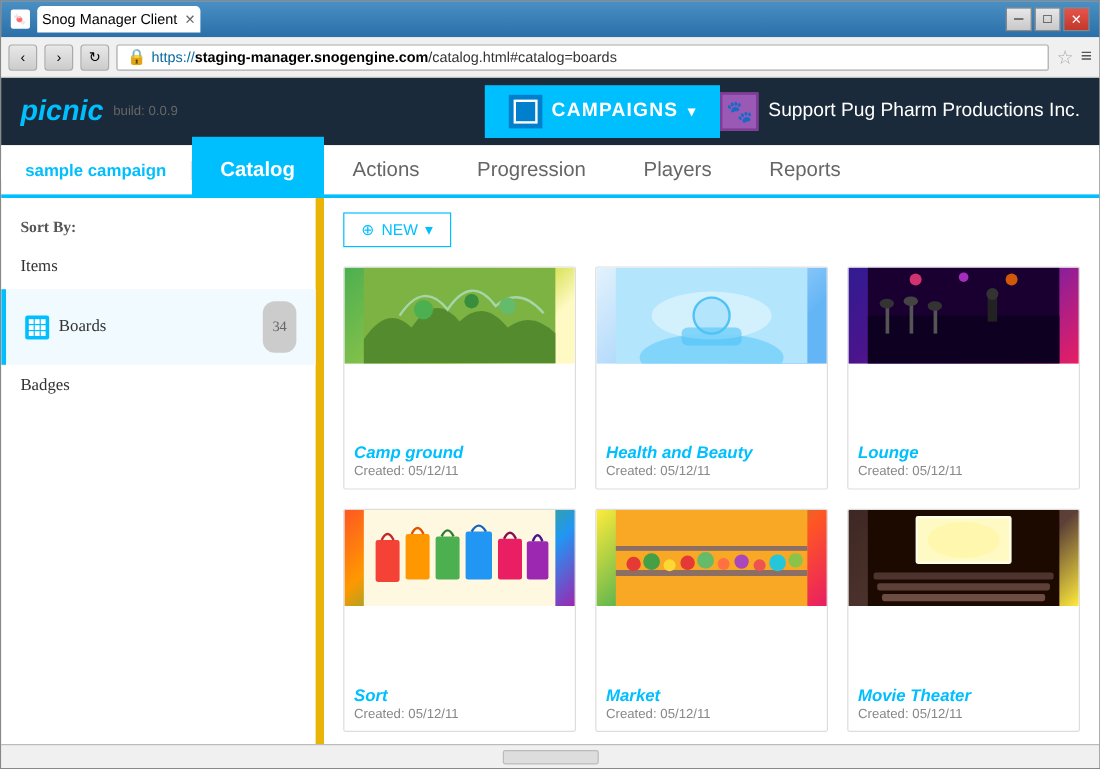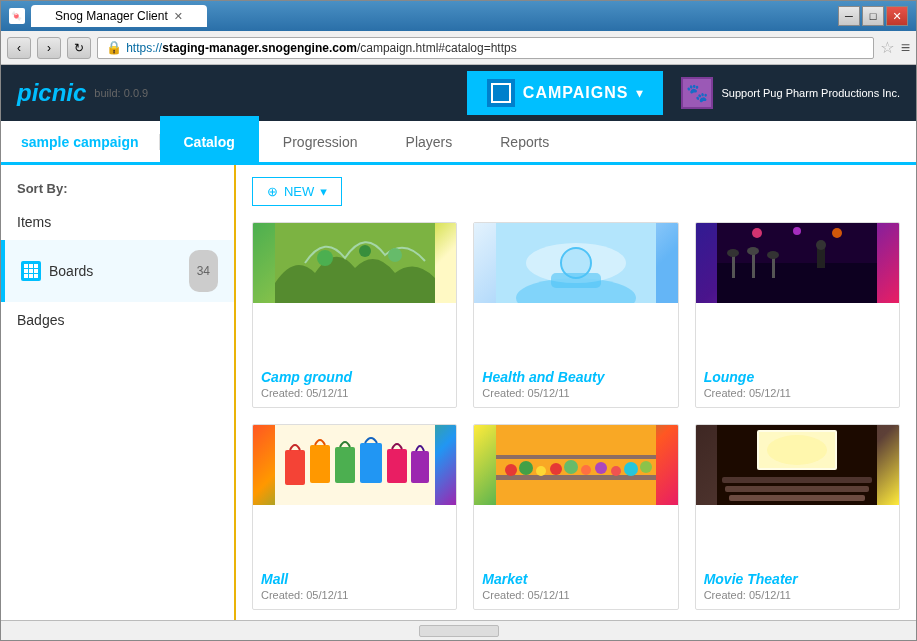--- a/index.html
+++ b/index.html
@@ -2,57 +2,57 @@
 <html><head>
   <meta charset="utf-8">
   <style>
     * { box-sizing: border-box; margin: 0; padding: 0; }
     body { font-family: Arial, sans-serif; font-size: 13px; background: #d4d0c8; width: 917px; height: 641px; overflow: hidden; }
 
     
     .window { width: 917px; height: 641px; border: 1px solid #888; display: flex; flex-direction: column; }
     .title-bar { background: linear-gradient(to bottom, #4a90c4, #2a6fa8); height: 30px; display: flex; align-items: center; padding: 0 8px; gap: 6px; flex-shrink: 0; }
     .title-bar-icon { width: 16px; height: 16px; background: white; border-radius: 2px; display: flex; align-items: center; justify-content: center; }
-    .title-tab { background: white; border-radius: 4px 4px 0 0; padding: 4px 24px; font-size: 12px; display: flex; align-items: center; gap: 6px; }
+    .title-tab { background: white; border-radius: 4px 4px 0 0; padding: 4px 4px; font-size: 12px; display: flex; align-items: center; gap: 6px; }
     .title-tab-close { font-size: 11px; color: #666; cursor: pointer; }
     .window-controls { display: flex; gap: 2px; }
     .win-btn { width: 22px; height: 20px; background: linear-gradient(to bottom, #e8e8e8, #c8c8c8); border: 1px solid #888; display: flex; align-items: center; justify-content: center; font-size: 11px; cursor: pointer; }
 
     
     .address-bar { background: #f0f0f0; height: 34px; display: flex; align-items: center; padding: 0 6px; gap: 6px; border-bottom: 1px solid #bbb; flex-shrink: 0; }
     .nav-btn { width: 24px; height: 22px; background: linear-gradient(to bottom, #e8e8e8, #ccc); border: 1px solid #aaa; border-radius: 3px; display: flex; align-items: center; justify-content: center; cursor: pointer; font-size: 12px; }
     .url-bar { flex: 1; height: 22px; border: 1px solid #aaa; border-radius: 2px; background: white; padding: 0 8px; font-size: 12px; display: flex; align-items: center; }
     .star-btn { font-size: 16px; color: #aaa; cursor: pointer; }
     .menu-btn { font-size: 16px; color: #555; cursor: pointer; }
 
     
-    .app-header { background: #1a2a3a; height: 56px; display: flex; align-items: center; padding: 0 16px; flex-shrink: 0; gap: 18px; }
+    .app-header { background: #1a2a3a; height: 56px; display: flex; align-items: center; padding: 0 16px; flex-shrink: 0; }
     .logo { display: flex; align-items: center; gap: 8px; }
     .logo-text { color: #00bfff; font-size: 24px; font-weight: bold; font-style: italic; }
     .logo-build { color: #666; font-size: 11px; }
     .header-center { flex: 1; display: flex; justify-content: flex-end; align-items: center; }
     .campaigns-btn { background: #00bfff; border: none; color: white; font-size: 16px; font-weight: bold; padding: 8px 20px; display: flex; align-items: center; gap: 8px; cursor: pointer; letter-spacing: 1px; }
     .campaigns-icon { width: 28px; height: 28px; background: #0080cc; display: flex; align-items: center; justify-content: center; }
     .campaigns-icon-inner { width: 20px; height: 20px; border: 2px solid white; }
     .dropdown-arrow { font-size: 12px; }
     .header-right { display: flex; align-items: center; gap: 8px; }
     .user-avatar { width: 32px; height: 32px; background: #9b59b6; border: 2px solid #7d3c98; display: flex; align-items: center; justify-content: center; }
-    .user-name { color: white; font-size: 11px; }
+    .user-name { color: white; font-size: 16px; }
 
     
     .nav-tabs { background: white; height: 44px; display: flex; align-items: center; border-bottom: 3px solid #00bfff; flex-shrink: 0; }
     .sample-campaign { background: white; padding: 0 20px; display: flex; align-items: center; color: #00bfff; font-size: 14px; font-weight: bold; border-right: 1px solid #ddd; }
-    .tab { padding: 18px 24px; display: flex; align-items: center; cursor: pointer; font-size: 14px; color: #666; border: none; background: none; }
+    .tab { padding: 18px 24px; display: flex; align-items: center; cursor: pointer; font-size: 17px; color: #666; border: none; background: none; }
     .tab.active { background: #00bfff; color: white; font-weight: bold; }
 
     
     .main-content { display: flex; flex: 1; overflow: hidden; background: white; }
 
     
-    .sidebar { width: 235px; border-right: 2px solid #eab308; flex-shrink: 0; padding-top: 8px; }
+    .sidebar { width: 269px; border-right: 7px solid #eab308; flex-shrink: 0; padding-top: 8px; font-family: Liberation Serif, serif; }
     .sort-by { padding: 8px 16px; color: #555; font-size: 13px; font-weight: bold; }
     .sidebar-item { display: flex; align-items: center; padding: 10px 16px; cursor: pointer; font-size: 14px; color: #333; gap: 8px; }
     .sidebar-item.active { border-left: 4px solid #00bfff; background: #f0faff; }
     .sidebar-item-icon { width: 20px; height: 20px; background: #00bfff; border-radius: 2px; display: flex; align-items: center; justify-content: center; flex-shrink: 0; }
     .sidebar-item-icon-grid { display: grid; grid-template-columns: repeat(3,4px); gap: 1px; }
     .grid-dot { width: 4px; height: 4px; background: white; }
     .badge { background: #ccc; border-radius: 10px; padding: 14px 8px; font-size: 12px; margin-left: auto; color: #666; }
 
     
     .content-area { flex: 1; overflow-y: auto; padding: 12px 16px; }
@@ -107,21 +107,21 @@
   </div>
 
   <div class="address-bar">
     <div class="nav-btn">‹</div>
     <div class="nav-btn">›</div>
     <div class="nav-btn">↻</div>
     <div class="url-bar">
       <span style="color:#888;font-size:13px;margin-right:4px">🔒</span>
       <span style="color:#0369a1">https://</span>
         <span style="color:#000;font-weight:bold">staging-manager.snogengine.com</span>
-        <span style="color:#333">/campaign.html#catalog=https</span>
+        <span style="color:#333">/catalog.html#catalog=boards</span>
     </div>
     <span class="star-btn">☆</span>
     <span class="menu-btn">≡</span>
   </div>
 
   <div class="app-header">
     <div class="logo">
       <span class="logo-text">picnic</span>
       <span class="logo-build">build: 0.0.9</span>
     </div>
@@ -138,20 +138,21 @@
       <div class="user-avatar">
         <span style="font-size:18px">🐾</span>
       </div>
       <span class="user-name">Support Pug Pharm Productions Inc.</span>
     </div>
   </div>
 
   <div class="nav-tabs">
     <div class="sample-campaign">sample campaign</div>
     <div class="tab active">Catalog</div>
+    <div class="tab">Actions</div>
     <div class="tab">Progression</div>
     <div class="tab">Players</div>
     <div class="tab">Reports</div>
   </div>
 
   <div class="main-content">
 
     <div class="sidebar">
       <div class="sort-by">Sort By:</div>
 
@@ -268,21 +269,21 @@
               <rect x="85" y="18" width="22" height="40" rx="2" fill="#2196f3"></rect>
               <path d="M90 18 Q96 8 102 18" stroke="#1565c0" stroke-width="2" fill="none"></path>
               <rect x="112" y="24" width="20" height="34" rx="2" fill="#e91e63"></rect>
               <path d="M117 24 Q122 14 127 24" stroke="#880e4f" stroke-width="2" fill="none"></path>
               <rect x="136" y="26" width="18" height="32" rx="2" fill="#9c27b0"></rect>
               <path d="M141 26 Q145 16 149 26" stroke="#4a148c" stroke-width="2" fill="none"></path>
             </svg>
           </div>
           <div class="card-spacer"></div>
           <div class="card-info">
-            <div class="card-title">Mall</div>
+            <div class="card-title">Sort</div>
             <div class="card-date">Created: 05/12/11</div>
           </div>
         </div>
 
         <div class="board-card">
           <div class="card-img-placeholder market-bg">
             <svg width="160" height="80" viewBox="0 0 160 80">
               <rect width="160" height="80" fill="#f9a825"></rect>
 
               <rect x="0" y="50" width="160" height="5" fill="#8d6e63"></rect>

